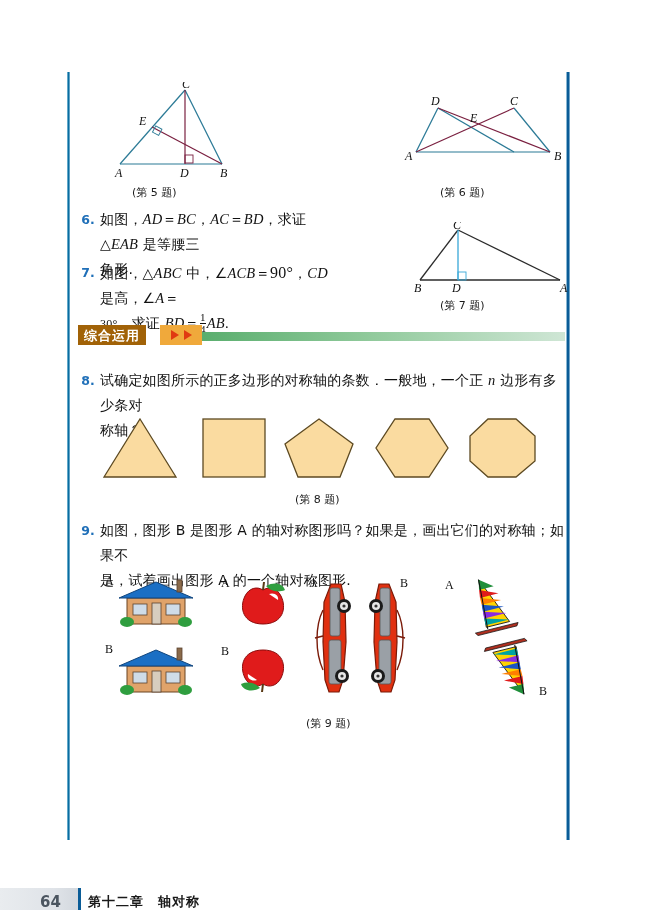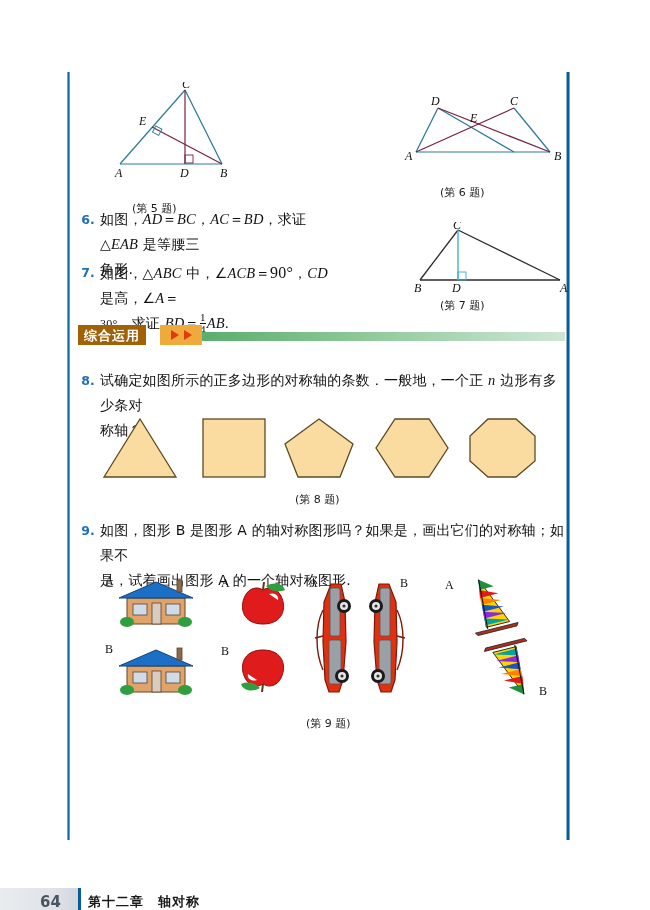--- a/index.html
+++ b/index.html
@@ -148,21 +148,21 @@
       <line x1="132" y1="82" x2="62" y2="45" stroke="#7a2040" stroke-width="1.2"></line>
 
       <rect x="95" y="73" width="8" height="8" fill="none" stroke="#7a2040" stroke-width="0.9"></rect>
       <rect x="64" y="45" width="7" height="7" fill="none" stroke="#2b7a96" stroke-width="0.9" transform="rotate(28 67 48)"></rect>
       <text x="92" y="6" font-family="Liberation Serif, serif" font-style="italic" font-size="12" fill="#111">C</text>
       <text x="49" y="43" font-family="Liberation Serif, serif" font-style="italic" font-size="12" fill="#111">E</text>
       <text x="25" y="95" font-family="Liberation Serif, serif" font-style="italic" font-size="12" fill="#111">A</text>
       <text x="90" y="95" font-family="Liberation Serif, serif" font-style="italic" font-size="12" fill="#111">D</text>
       <text x="130" y="95" font-family="Liberation Serif, serif" font-style="italic" font-size="12" fill="#111">B</text>
     </svg>
-    <div class="fig-cap" style="left:52px;top:119px;">(第 5 题)</div>
+    <div class="fig-cap" style="left:52px;top:103px;">(第 5 题)</div>
 
     <svg width="200" height="90" style="position:absolute;left:318px;top:12px;">
 
       <line x1="18" y1="58" x2="152" y2="58" stroke="#2b7a96" stroke-width="1.2"></line>
       <line x1="18" y1="58" x2="40" y2="14" stroke="#2b7a96" stroke-width="1.2"></line>
       <line x1="152" y1="58" x2="116" y2="14" stroke="#2b7a96" stroke-width="1.2"></line>
       <line x1="40" y1="14" x2="116" y2="58" stroke="#2b7a96" stroke-width="1.2"></line>
       <line x1="116" y1="14" x2="18" y2="58" stroke="#7a2040" stroke-width="1.2"></line>
       <line x1="40" y1="14" x2="152" y2="58" stroke="#7a2040" stroke-width="1.2"></line>
       <text x="33" y="11" font-family="Liberation Serif, serif" font-style="italic" font-size="12" fill="#111">D</text>

